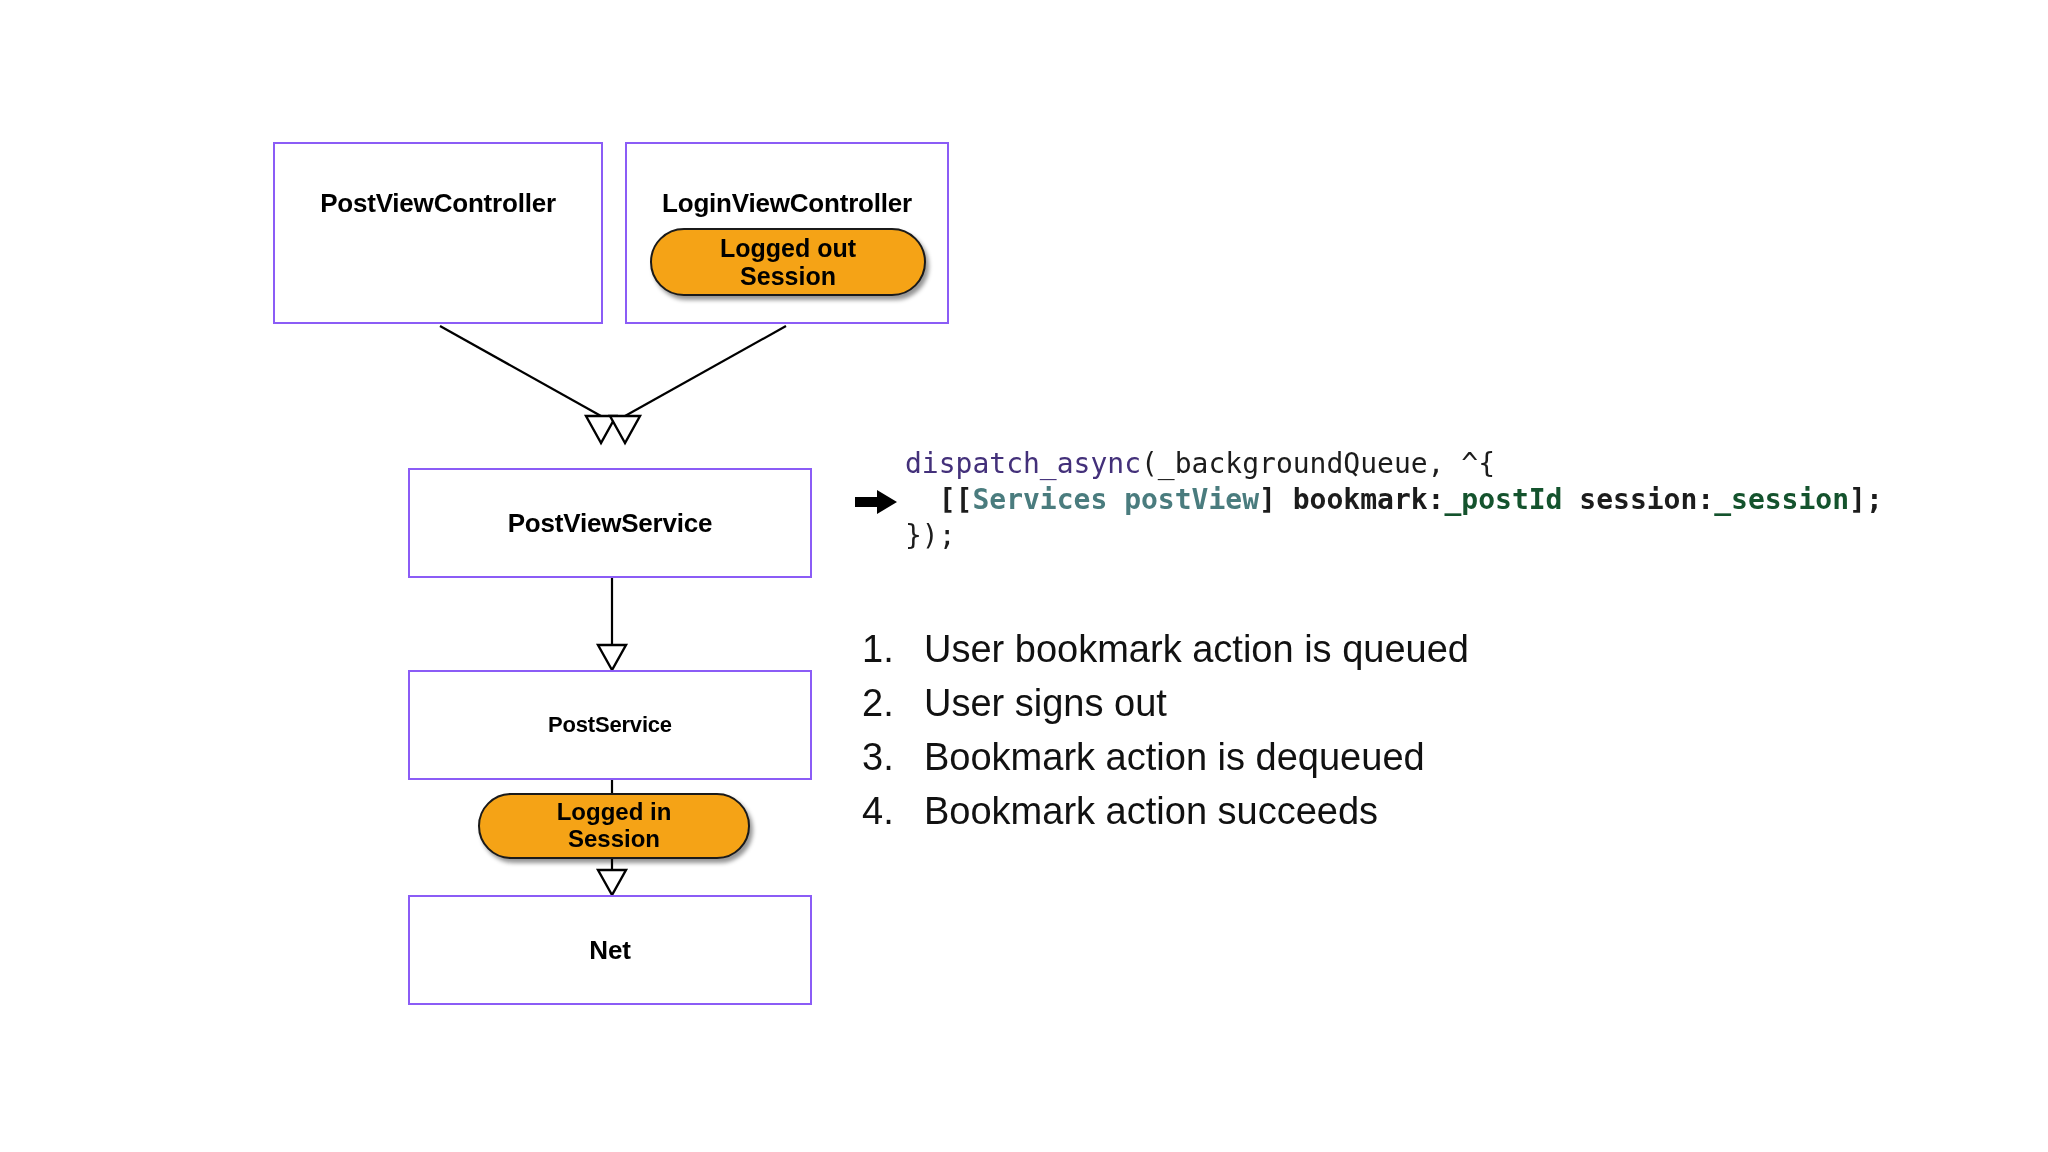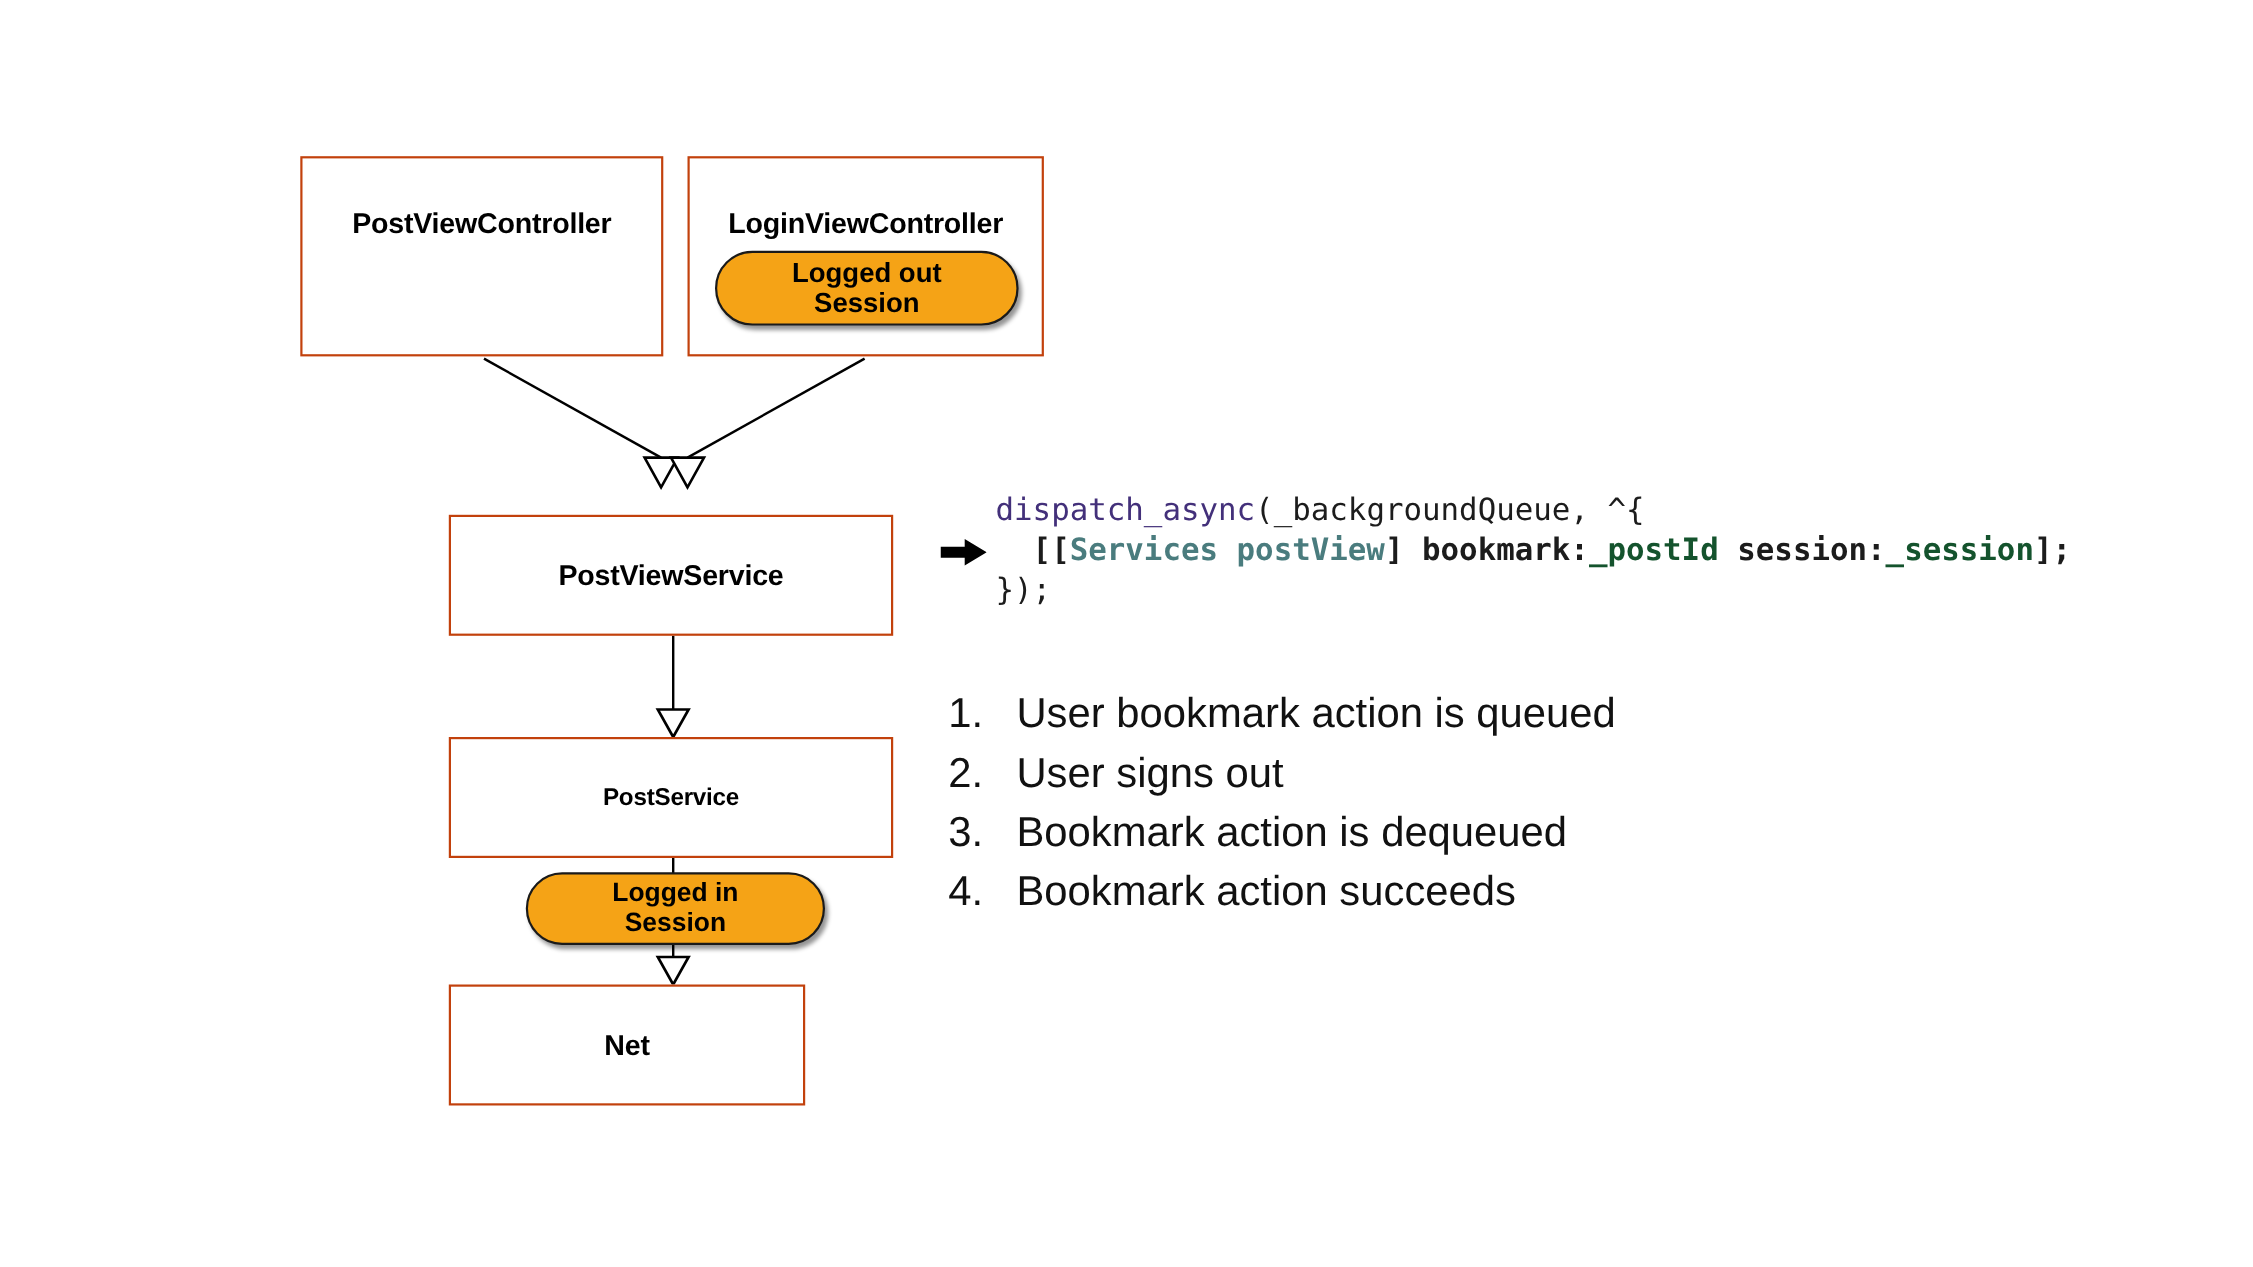--- a/index.html
+++ b/index.html
@@ -30,21 +30,21 @@
     width: 2048px;
     height: 1152px;
     pointer-events: none;
   }
 
   
   .class-box {
     position: absolute;
     box-sizing: border-box;
     background: #ffffff;
-    border: 2px solid #c2410c;
+    border: 2px solid #8b5cf6;
     display: flex;
     justify-content: center;
   }
   .class-box .class-title {
     font-weight: bold;
     color: #000000;
     text-align: center;
     white-space: nowrap;
     letter-spacing: -0.2px;
   }
@@ -78,21 +78,21 @@
 
   #box-postservice {
     left: 408px; top: 670px;
     width: 404px; height: 110px;
     align-items: center;
   }
   #box-postservice .class-title { font-size: 22px; }
 
   #box-net {
     left: 408px; top: 895px;
-    width: 324px; height: 110px;
+    width: 404px; height: 110px;
     align-items: center;
   }
   #box-net .class-title { font-size: 26px; }
 
   
   .session-pill {
     position: absolute;
     box-sizing: border-box;
     background: #F5A316;
     border: 2.5px solid #1a1a1a;

